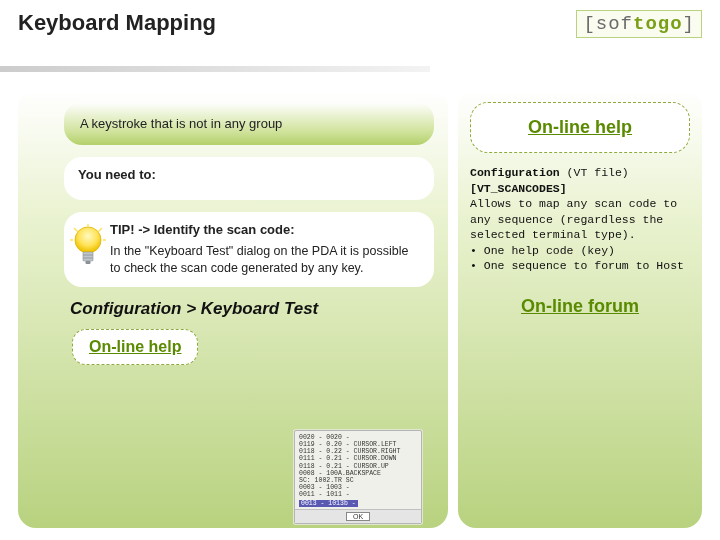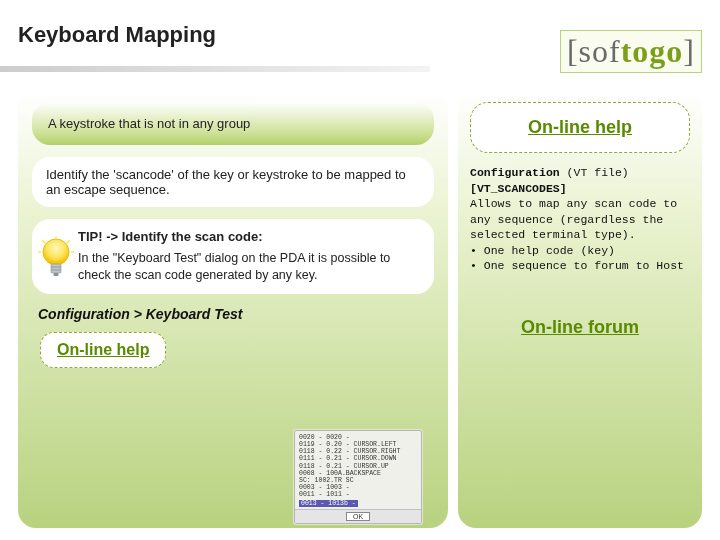--- a/index.html
+++ b/index.html
@@ -7,33 +7,33 @@
     width: 720px;
     height: 540px;
     font-family: Arial, Helvetica, sans-serif;
     background: #fff;
     position: relative;
     overflow: hidden;
   }
   .header {
     display: flex;
     align-items: flex-start;
-    padding: 22px 18px 0 18px;
+    padding: 10px 18px 0 18px;
     justify-content: flex-end;
   }
   .title {
     font-size: 22px;
     font-weight: bold;
     color: #222;
     flex: 1;
   }
   .logo {
-    margin-top: 8px;
-    font-size: 32px;
-    font-family: Liberation Serif, serif;
+    margin-top: 0;
+    font-size: 19px;
+    font-family: Liberation Mono, monospace;
     color: #6a6a6a;
     letter-spacing: 1px;
     padding: 2px 6px;
     border: 1px solid #b8d27f;
     background: #f9fcef;
   }
   .logo .accent { color: #7aa01a; font-weight: bold; }
   .header-underline {
     position: absolute;
     top: 66px; left: 0;
@@ -49,21 +49,21 @@
     bottom: 12px;
     display: flex;
     gap: 10px;
   }
   .panel {
     background: linear-gradient(to bottom, #ffffff 0%, #e9f2cf 30%, #b8d27f 100%);
     border-radius: 18px;
     position: relative;
     overflow: hidden;
   }
-  .panel-left { width: 430px; }
+  .panel-left { width: 430px; padding-left: 32px; }
   .panel-right { flex: 1; }
 
   .capsule {
     background: #fff;
     border-radius: 18px;
     margin: 12px 14px;
     padding: 10px 14px;
     font-size: 13px;
     color: #222;
   }
@@ -81,35 +81,35 @@
   }
   .link-green {
     color: #5a8a00;
     font-size: 18px;
     font-weight: bold;
     text-decoration: underline;
   }
   .need-heading { font-weight: bold; margin-bottom: 8px; }
   .tip-row {
     display: flex;
-    align-items: flex-end;
+    align-items: flex-start;
     gap: 4px;
     padding-left: 6px;
   }
   .bulb {
     flex: 0 0 auto;
     margin-top: 2px;
   }
   .tip-body { flex: 1; }
   .tip-heading { font-weight: bold; margin-bottom: 6px; font-size: 13px; }
   .tip-text { font-size: 12.5px; line-height: 1.35; }
   .config-path {
     font-style: italic;
     font-weight: bold;
-    font-size: 14px;
+    font-size: 17px;
     margin: 8px 0 6px 20px;
     color: #111;
   }
   .onhelp-bl {
     display: inline-block;
     margin: 4px 0 0 22px;
     background: #fff;
     border-radius: 14px;
     border: 1px dashed #8daa3a;
     padding: 8px 16px;
@@ -157,41 +157,41 @@
   .r-body {
     margin: 12px 12px;
     font-size: 11.5px;
     line-height: 1.35;
     color: #111;
   }
   .r-body b { font-weight: bold; }
   .r-body .sect { margin-bottom: 10px; font-family: Liberation Mono, monospace; }
   .forum-link-wrap {
     text-align: center;
-    margin-top: 41px;
+    margin-top: 20px;
   }
 </style>
 </head>
 <body>
 
 <div class="header">
   <div class="title">Keyboard Mapping</div>
   <div class="logo">
     <span>[sof</span><span class="accent">togo</span><span>]</span>
   </div>
 </div>
 <div class="header-underline"></div>
 
 <div class="content">
 
   <div class="panel panel-left">
     <div class="capsule banner">A keystroke that is not in any group</div>
 
     <div class="capsule">
-      <div>Identify the 'scancode' of the key or keystroke to be mapped to an escape sequence.</div>
+      <div class="need-heading">You need to:</div>
     </div>
 
     <div class="capsule tip-row">
       <svg class="bulb" width="36" height="48" viewBox="0 0 36 48">
         <radialGradient id="g1" cx="50%" cy="35%" r="60%">
           <stop offset="0%" stop-color="#fff9c0"></stop>
           <stop offset="60%" stop-color="#ffe35a"></stop>
           <stop offset="100%" stop-color="#f0c200"></stop>
         </radialGradient>
         <circle cx="18" cy="16" r="13" fill="url(#g1)" stroke="#d9b400" stroke-width="0.8"></circle>

